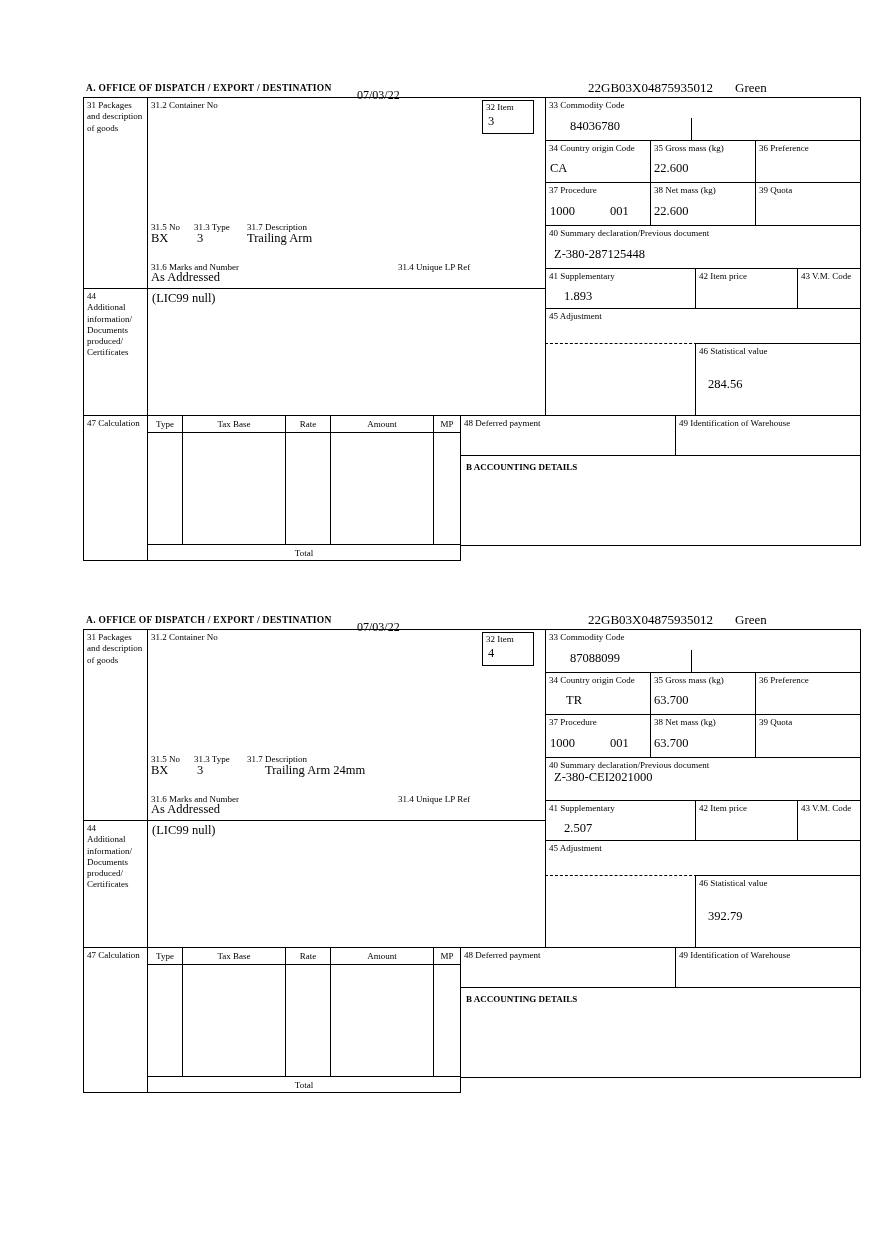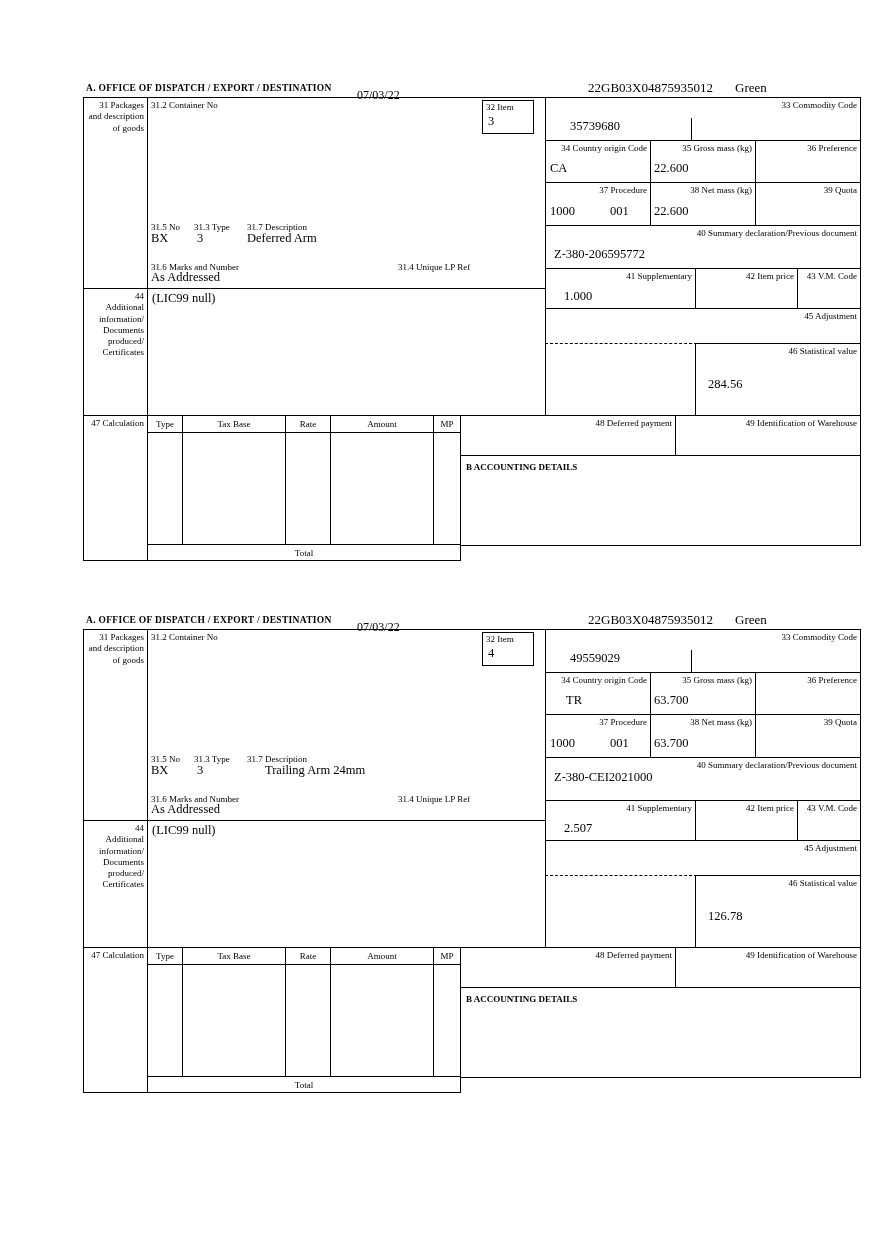--- a/index.html
+++ b/index.html
@@ -4,21 +4,21 @@
 <style>
   * { margin:0; padding:0; box-sizing:border-box; }
   html,body { background:#fff; }
   body {
     width:882px; height:1250px; position:relative;
     font-family:"Liberation Serif", serif; color:#000;
   }
   .sec  { position:absolute; left:83px; width:778px; height:482px; }
   .bx   { position:absolute; border:1px solid #000; }
   .lb   { font-size:9px; line-height:1.25; }
-  .pad  { padding:2px 3px;text-align:right; }
+  .pad  { padding:2px 3px; }
   .val  { position:absolute; font-size:12.5px; white-space:pre; }
   .abslb{ position:absolute; font-size:9px; white-space:nowrap; }
   .hofc { position:absolute; left:3px;  top:3px; font-size:9.5px; font-weight:bold; letter-spacing:.3px; }
   .hdate{ position:absolute; left:274px; top:8px;  font-size:12px; }
   .href { position:absolute; left:505px; top:0;  font-size:13px; }
   .hstat{ position:absolute; left:652px; top:0;  font-size:13px; }
   .dashv{ position:absolute; width:0; border-left:1px dashed #000; }
   .tick { position:absolute; width:1px; background:#000; }
   .cell { position:absolute; border:1px solid #000; font-size:9px; text-align:center; padding-top:3px; }
 </style>
@@ -48,32 +48,32 @@
   <span class="abslb" style="left:68px;top:20px">31.2 Container No</span>
   <div class="bx" style="left:399px;top:20px;width:52px;height:34px">
     <div class="lb" style="padding:1px 3px">32 Item</div>
     <span class="val" style="left:5px;top:13px">3</span>
   </div>
   <span class="abslb" style="left:68px;top:142px">31.5 No</span>
   <span class="abslb" style="left:111px;top:142px">31.3 Type</span>
   <span class="abslb" style="left:164px;top:142px">31.7 Description</span>
   <span class="val" style="left:68px;top:151px">BX</span>
   <span class="val" style="left:114px;top:151px">3</span>
-  <span class="val" style="left:164px;top:151px">Deferred Arm</span>
+  <span class="val" style="left:164px;top:151px">Trailing Arm</span>
   <span class="abslb" style="left:68px;top:182px">31.6 Marks and Number</span>
   <span class="abslb" style="left:315px;top:182px">31.4 Unique LP Ref</span>
   <span class="val" style="left:68px;top:190px">As Addressed</span>
 
   <div class="bx" style="left:64px;top:208px;width:399px;height:128px">
     <span class="val" style="left:4px;top:2px">(LIC99 null)</span>
   </div>
 
   <div class="bx" style="left:462px;top:17px;width:316px;height:44px">
     <div class="lb pad">33 Commodity Code</div>
-    <span class="val" style="left:24px;top:21px">35739680</span>
+    <span class="val" style="left:24px;top:21px">84036780</span>
     <span class="tick" style="left:145px;top:20px;height:23px"></span>
   </div>
   <div class="bx" style="left:462px;top:60px;width:106px;height:43px">
     <div class="lb pad">34 Country origin Code</div>
     <span class="val" style="left:4px;top:20px">CA</span>
   </div>
   <div class="bx" style="left:567px;top:60px;width:106px;height:43px">
     <div class="lb pad">35 Gross mass (kg)</div>
     <span class="val" style="left:3px;top:20px">22.600</span>
   </div>
@@ -87,25 +87,25 @@
   </div>
   <div class="bx" style="left:567px;top:102px;width:106px;height:44px">
     <div class="lb pad">38 Net mass (kg)</div>
     <span class="val" style="left:3px;top:21px">22.600</span>
   </div>
   <div class="bx" style="left:672px;top:102px;width:106px;height:44px">
     <div class="lb pad">39 Quota</div>
   </div>
   <div class="bx" style="left:462px;top:145px;width:316px;height:44px">
     <div class="lb pad">40 Summary declaration/Previous document</div>
-    <span class="val" style="left:8px;top:21px">Z-380-206595772</span>
+    <span class="val" style="left:8px;top:21px">Z-380-287125448</span>
   </div>
   <div class="bx" style="left:462px;top:188px;width:151px;height:41px">
     <div class="lb pad">41 Supplementary</div>
-    <span class="val" style="left:18px;top:20px">1.000</span>
+    <span class="val" style="left:18px;top:20px">1.893</span>
   </div>
   <div class="bx" style="left:612px;top:188px;width:103px;height:41px">
     <div class="lb pad">42 Item price</div>
   </div>
   <div class="bx" style="left:714px;top:188px;width:64px;height:41px">
     <div class="lb pad">43 V.M. Code</div>
   </div>
   <div class="bx" style="left:462px;top:228px;width:316px;height:36px;border-bottom-style:dashed">
     <div class="lb pad">45 Adjustment</div>
   </div>
@@ -172,21 +172,21 @@
   <span class="abslb" style="left:68px;top:182px">31.6 Marks and Number</span>
   <span class="abslb" style="left:315px;top:182px">31.4 Unique LP Ref</span>
   <span class="val" style="left:68px;top:190px">As Addressed</span>
 
   <div class="bx" style="left:64px;top:208px;width:399px;height:128px">
     <span class="val" style="left:4px;top:2px">(LIC99 null)</span>
   </div>
 
   <div class="bx" style="left:462px;top:17px;width:316px;height:44px">
     <div class="lb pad">33 Commodity Code</div>
-    <span class="val" style="left:24px;top:21px">49559029</span>
+    <span class="val" style="left:24px;top:21px">87088099</span>
     <span class="tick" style="left:145px;top:20px;height:23px"></span>
   </div>
   <div class="bx" style="left:462px;top:60px;width:106px;height:43px">
     <div class="lb pad">34 Country origin Code</div>
     <span class="val" style="left:20px;top:20px">TR</span>
   </div>
   <div class="bx" style="left:567px;top:60px;width:106px;height:43px">
     <div class="lb pad">35 Gross mass (kg)</div>
     <span class="val" style="left:3px;top:20px">63.700</span>
   </div>
@@ -218,21 +218,21 @@
   </div>
   <div class="bx" style="left:714px;top:188px;width:64px;height:41px">
     <div class="lb pad">43 V.M. Code</div>
   </div>
   <div class="bx" style="left:462px;top:228px;width:316px;height:36px;border-bottom-style:dashed">
     <div class="lb pad">45 Adjustment</div>
   </div>
   <div class="dashv" style="left:462px;top:263px;height:73px"></div>
   <div class="bx" style="left:612px;top:263px;width:166px;height:73px">
     <div class="lb pad">46 Statistical value</div>
-    <span class="val" style="left:12px;top:33px">126.78</span>
+    <span class="val" style="left:12px;top:33px">392.79</span>
   </div>
 
   <div class="cell" style="left:64px;top:335px;width:36px;height:18px">Type</div>
   <div class="cell" style="left:99px;top:335px;width:104px;height:18px">Tax Base</div>
   <div class="cell" style="left:202px;top:335px;width:46px;height:18px">Rate</div>
   <div class="cell" style="left:247px;top:335px;width:104px;height:18px">Amount</div>
   <div class="cell" style="left:350px;top:335px;width:28px;height:18px">MP</div>
   <div class="cell" style="left:64px;top:352px;width:36px;height:113px"></div>
   <div class="cell" style="left:99px;top:352px;width:104px;height:113px"></div>
   <div class="cell" style="left:202px;top:352px;width:46px;height:113px"></div>

